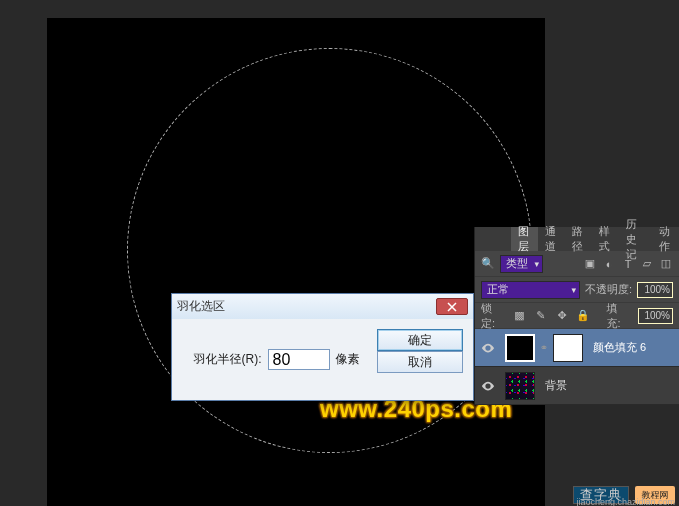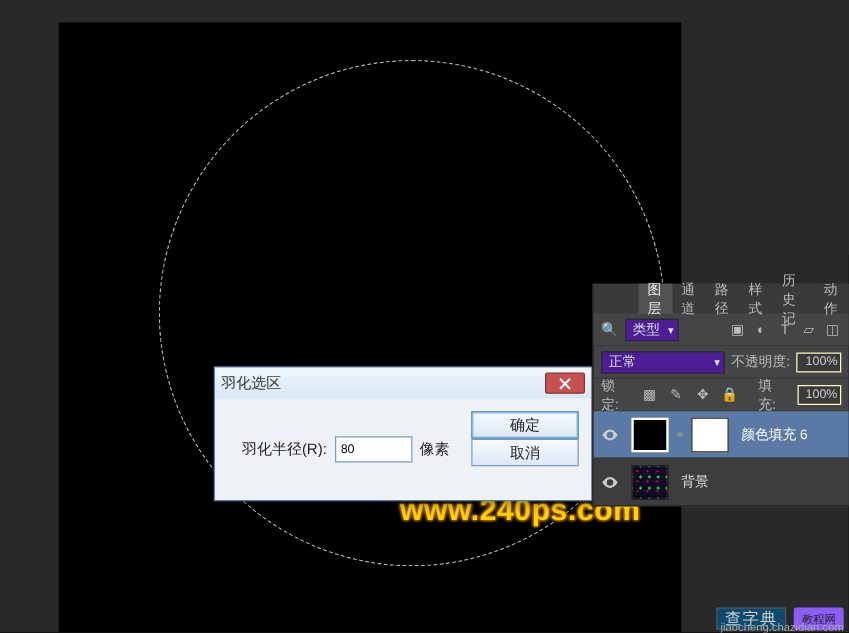--- a/index.html
+++ b/index.html
@@ -8,21 +8,21 @@
 .canvas-area { position: absolute; left: 47px; top: 18px; width: 498px; height: 488px; background: #000; }
 .selection-circle { position: absolute; left: 80px; top: 30px; width: 405px; height: 405px; border: 1.5px dashed #b0b0b0; border-radius: 50%; }
 
 .dialog { position: absolute; left: 171px; top: 293px; width: 303px; background: linear-gradient(#e8f1fb, #d6e5f5); border: 1px solid #5a7ca8; box-shadow: 2px 2px 8px rgba(0,0,0,0.4); }
 .dialog-titlebar { height: 25px; background: linear-gradient(#f0f6fc, #d8e7f5); display: flex; align-items: center; padding: 0 5px; font-size: 12px; color: #333; }
 .dialog-title { flex: 1; }
 .dialog-close { width: 32px; height: 17px; background: #c75050; border: 1px solid #8a3030; border-radius: 2px; display: flex; align-items: center; justify-content: center; color: #fff; font-size: 10px; cursor: pointer; }
 .dialog-body { background: #eef2f6; padding: 10px; display: flex; }
 .dialog-left { flex: 1; display: flex; align-items: center; justify-content: center; gap: 6px; padding: 20px 0; }
 .dialog-label { font-size: 12px; color: #222; }
-.dialog-input { width: 62px; height: 21px; border: 1px solid #7a9ac0; background: #fff; padding: 0 4px; font-size: 10px; }
+.dialog-input { width: 62px; height: 21px; border: 1px solid #7a9ac0; background: #fff; padding: 0 4px; font-size: 16px; }
 .dialog-unit { font-size: 12px; color: #222; }
 .dialog-right { width: 92px; display: flex; flex-direction: column; gap: 0; padding-left: 6px; }
 .dialog-btn { height: 22px; background: linear-gradient(#f5f9fd, #dce8f5); border: 1px solid #7a9ac0; font-size: 12px; color: #222; cursor: pointer; }
 .dialog-btn.primary { border: 1px solid #3c7fb1; box-shadow: inset 0 0 0 1px #a5d0ec; }
 
 .watermark { position: absolute; left: 320px; top: 395px; font-size: 24px; font-weight: bold; color: #ffd200; text-shadow: 1px 1px 2px #a06000, -1px -1px 2px #a06000, 1px -1px 2px #a06000, -1px 1px 2px #a06000; font-family: Liberation Sans, sans-serif; letter-spacing: 0.5px; }
 
 .panel { position: absolute; right: 0; top: 227px; width: 205px; background: #454545; color: #ccc; font-size: 11px; border-left: 1px solid #222; }
 .panel-tabs { display: flex; background: #3a3a3a; height: 24px; align-items: stretch; }
 .panel-tab { padding: 0 7px; display: flex; align-items: center; cursor: pointer; color: #bbb; }
@@ -50,21 +50,21 @@
 .layer-thumb.selected { border: 2px solid #fff; }
 .layer-thumb.bg { background: linear-gradient(45deg,#0a0a1a,#1a0a2a); position: relative; overflow: hidden; }
 .layer-thumb.bg::before { content:""; position:absolute; inset:0; background-image:radial-gradient(#f04 1px,transparent 1px),radial-gradient(#0f4 1px,transparent 1px),radial-gradient(#40f 1px,transparent 1px); background-size:8px 8px,7px 9px,9px 7px; background-position:0 0,3px 4px,5px 2px; opacity:0.8; }
 .layer-link { width: 10px; display: flex; align-items: center; justify-content: center; color: #999; font-size: 10px; }
 .layer-name { padding-left: 6px; color: #ddd; }
 .layer-row.active { background: #5a7aa5; }
 .layer-row.active .layer-name { color: #fff; }
 
 .footer-watermark { position: absolute; right: 4px; bottom: 2px; display: flex; align-items: center; gap: 6px; }
 .fw-logo { width: 56px; height: 18px; display: flex; align-items: center; justify-content: center; font-size: 13px; color: #ccc; background: #0c4a6e; border: 1px solid #555; font-family: "KaiTi", serif; letter-spacing: 1px; }
-.fw-badge { width: 40px; height: 18px; background: #8b5cf6; color: #222; font-size: 9px; display: flex; align-items: center; justify-content: center; border-radius: 2px; }
+.fw-badge { width: 40px; height: 18px; background: #fdba74; color: #222; font-size: 9px; display: flex; align-items: center; justify-content: center; border-radius: 2px; }
 .fw-url { font-size: 9px; color: #aaa; position: absolute; right: 4px; bottom: -1px; }
 
 .eye-icon svg { width: 14px; height: 14px; }
 </style>
 </head>
 <body>
 
 <div class="canvas-area">
   <div class="selection-circle"></div>
 </div>

